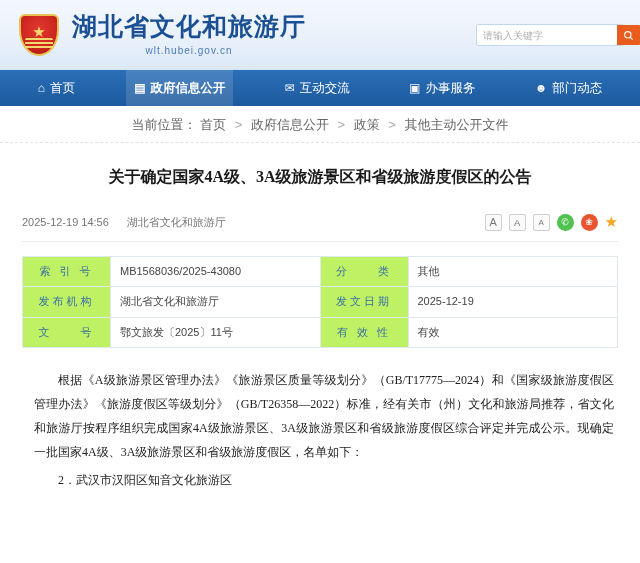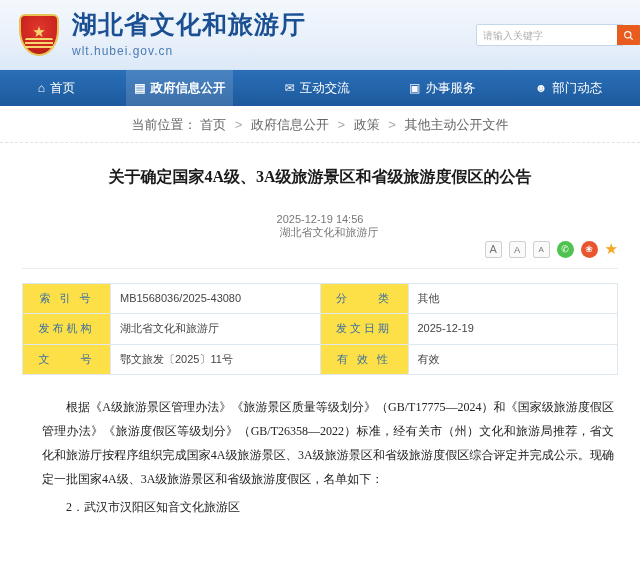--- a/index.html
+++ b/index.html
@@ -49,25 +49,25 @@
   .title-block { display: flex; flex-direction: column; justify-content: center; }
   .site-title {
     font-family: "Liberation Serif", serif;
     font-size: 25px;
     font-weight: bold;
     color: #1a4f93;
     letter-spacing: 1px;
     line-height: 1.1;
   }
   .site-url {
-    font-size: 12px;
+    font-size: 10px;
     color: #4a7bb5;
     letter-spacing: 1px;
     margin-top: 5px;
-    text-align: left;
+    text-align: center;
   }
   .search-box {
     position: absolute;
     right: 16px; top: 24px;
     width: 148px; height: 22px;
     background: #fff;
     border: 1px solid #c3d6ea;
     border-radius: 2px;
     display: flex;
     align-items: center;
@@ -139,21 +139,20 @@
     line-height: 1.5;
     padding: 22px 30px 18px 30px;
   }
   .meta-row {
     display: flex;
     align-items: center;
     font-size: 11px;
     color: #777;
     padding: 6px 0 10px 0;
     border-bottom: 1px solid #ececec;
-    flex-direction: column;
   }
   .meta-date { color: #777; }
   .meta-src { margin-left: 18px; color: #777; }
   .meta-right { margin-left: auto; display: flex; align-items: center; gap: 7px; }
   .fsize {
     width: 17px; height: 17px;
     border: 1px solid #cfcfcf;
     color: #777;
     display: flex; align-items: center; justify-content: center;
     border-radius: 2px;
@@ -183,38 +182,38 @@
     font-size: 11px;
     color: #333;
     table-layout: fixed;
   }
   .info-table td {
     border: 1px solid #dfe7ef;
     padding: 7px 9px;
     line-height: 1.4;
   }
   .info-table td.lbl {
-    background: #fde047;
+    background: #bef264;
     color: #3a6ea5;
     text-align: center;
     width: 88px;
     letter-spacing: 3px;
   }
   .info-table td.val { background: #fff; color: #444; }
 
   
   .body-text {
     font-family: "Liberation Serif", serif;
     font-size: 12px;
     color: #222;
     line-height: 2;
     padding: 14px 4px 0 4px;
     text-align: justify;
   }
-  .body-text p { margin: 0 0 4px 16px; text-indent: 2em; }
+  .body-text p { margin: 0 0 4px 8px; text-indent: 2em; }
   .sec-head {
     font-weight: bold;
     text-indent: 2em;
     margin: 6px 0 2px 0;
   }
   .list-item { text-indent: 2em; margin: 0; }
 </style>
 </head>
 <body>
 

